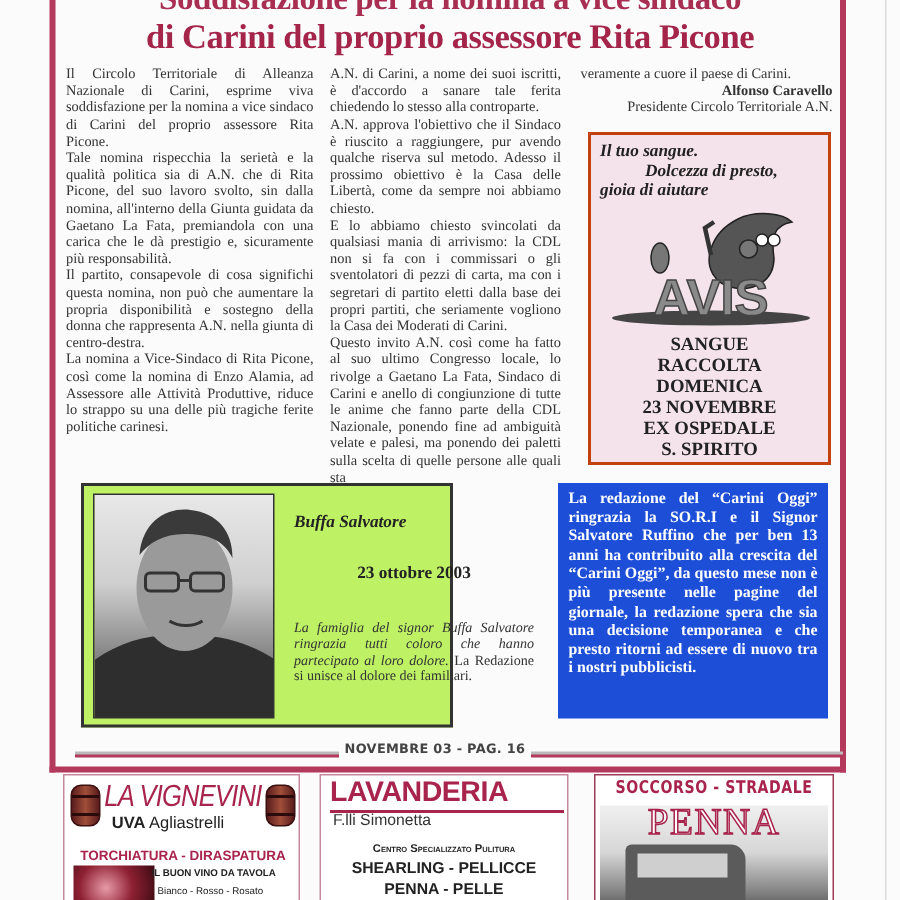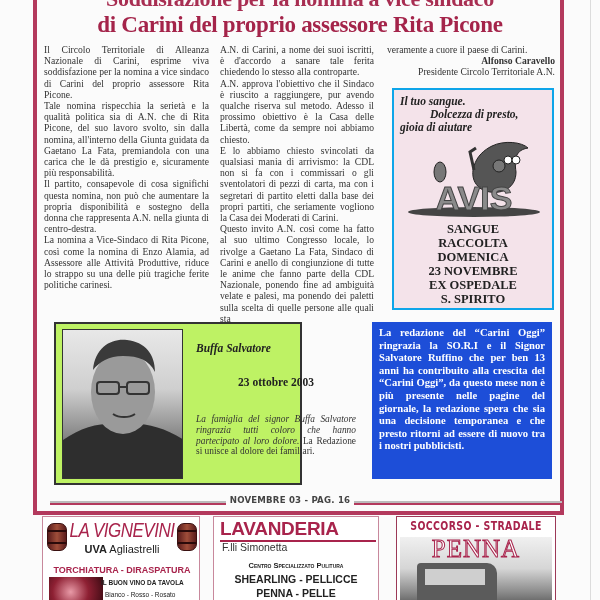--- a/index.html
+++ b/index.html
@@ -16,21 +16,21 @@
   .title-2 { top: 12px; font-size: 23px; }
 
   .col { position: absolute; font-size: 9.6px; line-height: 11.2px; text-align: justify; color: #333; }
   .col p { margin: 0; }
   .col1 { left: 44px; top: 44px; width: 165px; }
   .col2 { left: 220px; top: 44px; width: 154px; }
   .col3 { left: 387px; top: 44px; width: 168px; }
   .sig-name { font-weight: bold; text-align: right; display: block; }
   .sig-role { text-align: right; display: block; }
 
-  .avis { position: absolute; left: 392px; top: 88px; width: 162px; height: 222px; background: #f4e3ea; border: 2px solid #0ea5e9; }
+  .avis { position: absolute; left: 392px; top: 88px; width: 162px; height: 222px; background: #f4e3ea; border: 2px solid #c2410c; }
   .avis-slogan { position: absolute; left: 6px; top: 5px; width: 150px; font-family: "Liberation Serif", serif; font-style: italic; font-weight: bold; font-size: 11.5px; line-height: 13px; color: #222; }
   .avis-slogan span { display: block; }
   .avis-slogan .l2 { padding-left: 30px; }
   .avis-logo { position: absolute; left: 10px; top: 48px; width: 140px; height: 80px; }
   .avis-text { position: absolute; left: 0; top: 132px; width: 158px; text-align: center; font-family: "Liberation Serif", serif; font-weight: bold; font-size: 12.5px; line-height: 14px; color: #222; }
   .avis-text span { display: block; }
 
   .obit { position: absolute; left: 54px; top: 322px; width: 248px; height: 163px; border: 2px solid #333; background: #bef264; }
   .obit-photo { position: absolute; left: 6px; top: 5px; width: 121px; height: 150px; border: 1px solid #333; background: linear-gradient(180deg, #e8e8e8 0%, #cfcfcf 40%, #8a8a8a 70%, #3e3e3e 100%); overflow: hidden; }
   .obit-name { position: absolute; left: 140px; top: 18px; font-style: italic; font-weight: bold; font-size: 11.5px; color: #222; }
@@ -48,21 +48,21 @@
 
   .ad { position: absolute; top: 516px; height: 90px; background: #fff; border: 1px solid #c8889c; overflow: hidden; }
   .ad-vigne { left: 42px; width: 158px; }
   .ad-lav { left: 213px; width: 166px; }
   .ad-musso { left: 396px; width: 160px; border-color: #9c3957; }
 
   .barrel { position: absolute; width: 20px; height: 28px; border-radius: 7px; background: linear-gradient(90deg, #5a1c1c, #a04e3a 50%, #5a1c1c); border: 1px solid #3a1010; }
   .barrel::before, .barrel::after { content: ""; position: absolute; left: 0; right: 0; height: 2px; background: #2a0a0a; }
   .barrel::before { top: 6px; } .barrel::after { bottom: 6px; }
   .vigne-brand { position: absolute; left: 26px; top: 4px; width: 106px; text-align: center; font-family: "Liberation Sans", sans-serif; font-style: italic; font-size: 17px; color: #a8244c; letter-spacing: -0.5px; transform: scaleY(1.2); }
-  .vigne-sub { position: absolute; left: 24px; top: 26px; width: 110px; text-align: center; font-family: "Liberation Sans", sans-serif; font-size: 11px; color: #222; }
+  .vigne-sub { position: absolute; left: 14px; top: 26px; width: 110px; text-align: center; font-family: "Liberation Sans", sans-serif; font-size: 11px; color: #222; }
   .vigne-sub b { font-weight: bold; }
   .vigne-line { position: absolute; left: 2px; top: 48px; width: 154px; text-align: center; font-family: "Liberation Sans", sans-serif; font-weight: bold; font-size: 9px; color: #a8244c; }
   .vigne-img { position: absolute; left: 6px; top: 60px; width: 54px; height: 30px; background: radial-gradient(circle at 40% 50%, #e89aa7 0%, #8e2033 50%, #3a0a12 100%); }
   .vigne-wine { position: absolute; left: 58px; top: 62px; font-family: "Liberation Sans", sans-serif; font-weight: bold; font-size: 6.5px; color: #222; }
   .vigne-colors { position: absolute; left: 62px; top: 74px; font-family: "Liberation Sans", sans-serif; font-size: 6.5px; color: #222; }
 
   .lav-brand { position: absolute; left: 6px; top: 1px; width: 156px; font-family: "Liberation Sans", sans-serif; font-weight: bold; font-size: 19px; color: #a8244c; letter-spacing: -0.3px; border-bottom: 2px solid #a8244c; line-height: 22px; }
   .lav-owner { position: absolute; left: 8px; top: 24px; font-family: "Liberation Sans", sans-serif; font-size: 10.5px; color: #333; }
   .lav-center { position: absolute; left: 0; top: 44px; width: 164px; text-align: center; font-family: "Liberation Sans", sans-serif; font-weight: bold; font-size: 7.5px; color: #222; font-variant: small-caps; }
   .lav-items { position: absolute; left: 0; top: 55px; width: 164px; text-align: center; font-family: "Liberation Sans", sans-serif; font-weight: bold; font-size: 10.5px; color: #222; line-height: 14px; }

